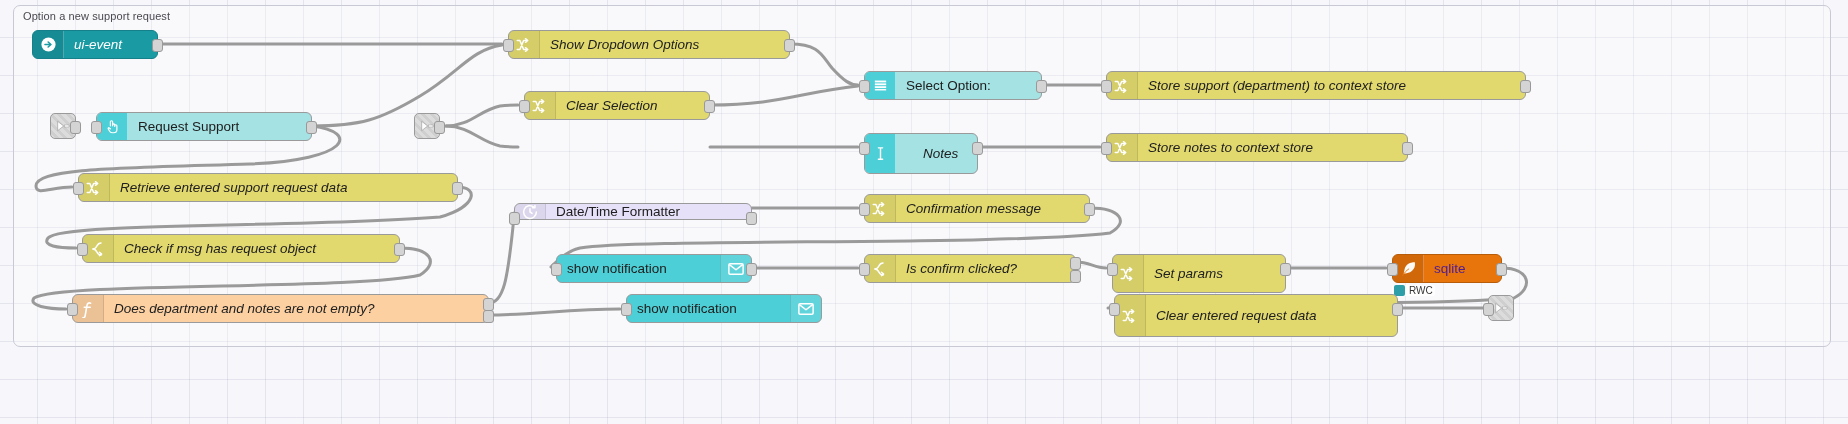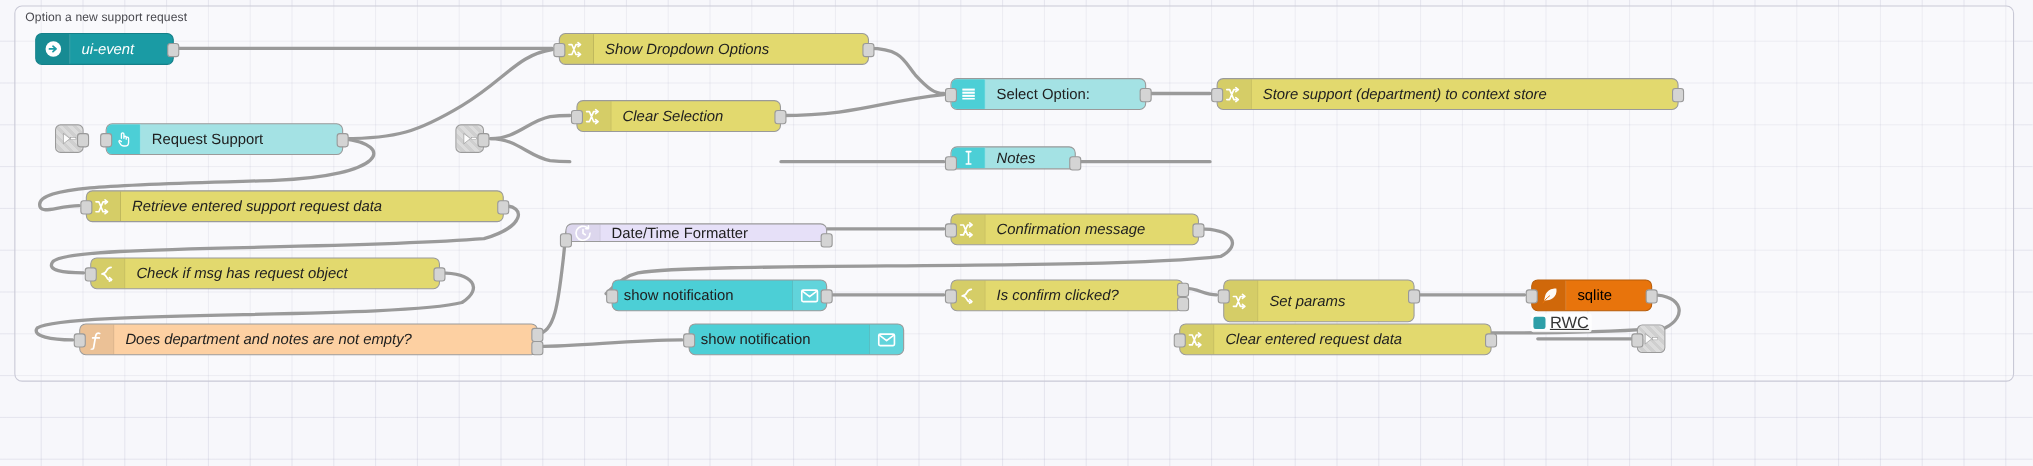--- a/index.html
+++ b/index.html
@@ -89,26 +89,25 @@
     background:
       repeating-linear-gradient(45deg,#dcdcdc 0 3px,#cfcfcf 3px 6px);
     display:flex;align-items:center;justify-content:center;
     box-sizing:border-box;
   }
   .linknode svg{opacity:0.95;}
 
   
   .status{
     position:absolute;
-    display:flex;align-items:center;gap:4px;
-    font-size:15px;color:#353535;
+    display:flex;gap:4px;
+    font-size:10px;color:#353535;
     background:rgba(255,255,255,0.85);
     padding:0 2px;border-radius:2px;
     white-space:nowrap;
-    text-decoration:underline;
   }
   .status .dot{
     width:11px;height:11px;border-radius:2px;display:inline-block;
   }
   .svgicon{display:block;}
 </style>
 </head>
 <body>
 
 <div id="canvas">
@@ -231,21 +230,21 @@
         <rect x="4" y="9" width="16" height="2.6" fill="#fff"></rect>
         <rect x="4" y="13" width="16" height="2.6" fill="#fff"></rect>
         <rect x="4" y="17" width="16" height="2" fill="#fff"></rect>
       </svg>
     </span>
     <span class="lbl">Select Option:</span>
     <span class="port in" style="top:8px;"></span>
     <span class="port out" style="top:8px;"></span>
   </div>
 
-  <div class="node" style="left:864px;top:133px;width:114px;height:21px;background:#a4e2e4;">
+  <div class="node" style="left:864px;top:133px;width:114px;height:41px;background:#a4e2e4;gap:17px;">
     <span class="ico" style="background:#4ccfd6;border-right-color:rgba(255,255,255,0.45);">
       <svg class="svgicon" width="17" height="17" viewBox="0 0 24 24">
         <path d="M9 4h6M9 20h6M12 4v16" fill="none" stroke="#fff" stroke-width="2" stroke-linecap="round"></path>
       </svg>
     </span>
     <span class="lbl italic">Notes</span>
     <span class="port in" style="top:8px;"></span>
     <span class="port out" style="top:8px;"></span>
   </div>
 
@@ -254,20 +253,31 @@
       <svg class="svgicon" width="18" height="18" viewBox="0 0 24 24">
         <path d="M3 6h3.5l5 12H15M3 18h3.5l5-12H15" fill="none" stroke="#fff" stroke-width="2" stroke-linecap="round" stroke-linejoin="round"></path>
         <path d="M14 3.6l3 2.4-3 2.4M14 15.6l3 2.4-3 2.4" fill="none" stroke="#fff" stroke-width="2" stroke-linecap="round" stroke-linejoin="round"></path>
       </svg>
     </span>
     <span class="lbl italic">Store support (department) to context store</span>
     <span class="port in" style="top:8px;"></span>
     <span class="port out" style="top:8px;"></span>
   </div>
 
+  <div class="node" style="left:1106px;top:133px;width:302px;height:29px;background:#e2d96e;">
+    <span class="ico">
+      <svg class="svgicon" width="18" height="18" viewBox="0 0 24 24">
+        <path d="M3 6h3.5l5 12H15M3 18h3.5l5-12H15" fill="none" stroke="#fff" stroke-width="2" stroke-linecap="round" stroke-linejoin="round"></path>
+        <path d="M14 3.6l3 2.4-3 2.4M14 15.6l3 2.4-3 2.4" fill="none" stroke="#fff" stroke-width="2" stroke-linecap="round" stroke-linejoin="round"></path>
+      </svg>
+    </span>
+    <span class="lbl italic">Store notes to context store</span>
+    <span class="port in" style="top:8px;"></span>
+    <span class="port out" style="top:8px;"></span>
+  </div>
 
   <div class="node" style="left:78px;top:173px;width:380px;height:29px;background:#e2d96e;">
     <span class="ico">
       <svg class="svgicon" width="18" height="18" viewBox="0 0 24 24">
         <path d="M3 6h3.5l5 12H15M3 18h3.5l5-12H15" fill="none" stroke="#fff" stroke-width="2" stroke-linecap="round" stroke-linejoin="round"></path>
         <path d="M14 3.6l3 2.4-3 2.4M14 15.6l3 2.4-3 2.4" fill="none" stroke="#fff" stroke-width="2" stroke-linecap="round" stroke-linejoin="round"></path>
       </svg>
     </span>
     <span class="lbl italic">Retrieve entered support request data</span>
     <span class="port in" style="top:8px;"></span>
@@ -372,31 +382,31 @@
     <span class="port out" style="top:8px;"></span>
   </div>
 
   <div class="node" style="left:1392px;top:254px;width:110px;height:29px;background:#e8740c;border-color:#b75c09;">
     <span class="ico" style="background:rgba(0,0,0,0.10);border-right-color:rgba(255,255,255,0.25);">
       <svg class="svgicon" width="18" height="18" viewBox="0 0 24 24">
         <path d="M17.5 3.2c-4 0.4-7.6 3-9.2 6.6-1.3 3-1.3 6.2-2.2 8.6 2.4-0.9 5.6-0.9 8.6-2.2 3.6-1.6 6.2-5.2 6.6-9.2 0.1-1.3 0.1-2.6-0.2-3.9-1.2-0.1-2.4-0.1-3.6 0.1z" fill="#fff" opacity="0.96"></path>
         <path d="M5 20.5c2-3.4 4.4-6 8-8.6" fill="none" stroke="#e8740c" stroke-width="1.2" stroke-linecap="round"></path>
       </svg>
     </span>
-    <span class="lbl center" style="color:#000000;">sqlite</span>
+    <span class="lbl center" style="color:#4c1d95;">sqlite</span>
     <span class="port in" style="top:8px;"></span>
     <span class="port out" style="top:8px;"></span>
   </div>
 
   <div class="status" style="left:1392px;top:285px;">
     <span class="dot" style="background:#2e9fa8;"></span>
     <span>RWC</span>
   </div>
 
-  <div class="node" style="left:1072px;top:294px;width:284px;height:29px;background:#e2d96e;">
+  <div class="node" style="left:1114px;top:294px;width:284px;height:43px;background:#e2d96e;">
     <span class="ico">
       <svg class="svgicon" width="18" height="18" viewBox="0 0 24 24">
         <path d="M3 6h3.5l5 12H15M3 18h3.5l5-12H15" fill="none" stroke="#fff" stroke-width="2" stroke-linecap="round" stroke-linejoin="round"></path>
         <path d="M14 3.6l3 2.4-3 2.4M14 15.6l3 2.4-3 2.4" fill="none" stroke="#fff" stroke-width="2" stroke-linecap="round" stroke-linejoin="round"></path>
       </svg>
     </span>
     <span class="lbl italic">Clear entered request data</span>
     <span class="port in" style="top:8px;"></span>
     <span class="port out" style="top:8px;"></span>
   </div>

